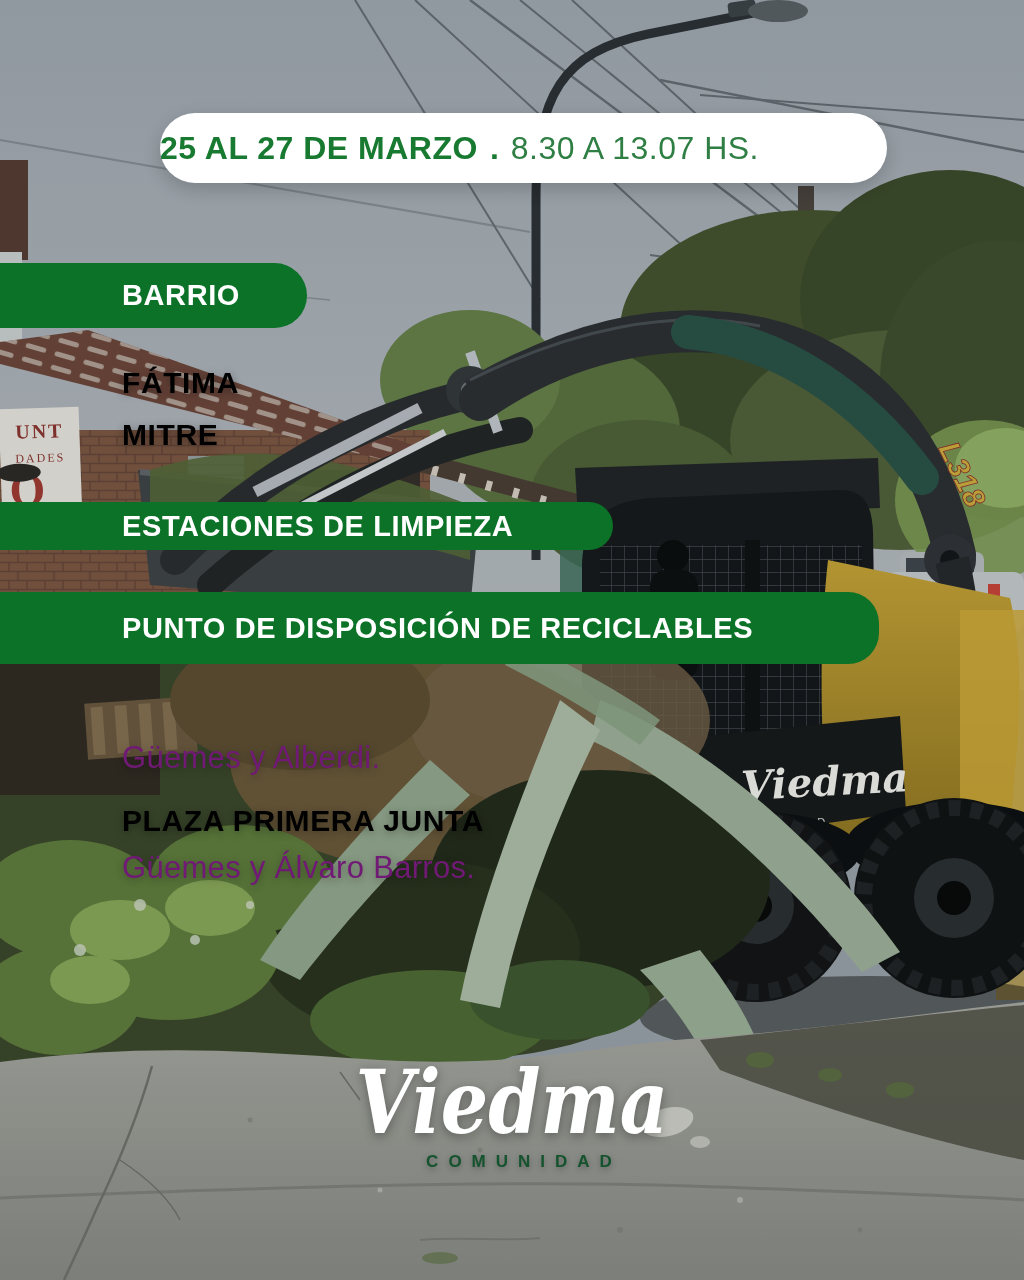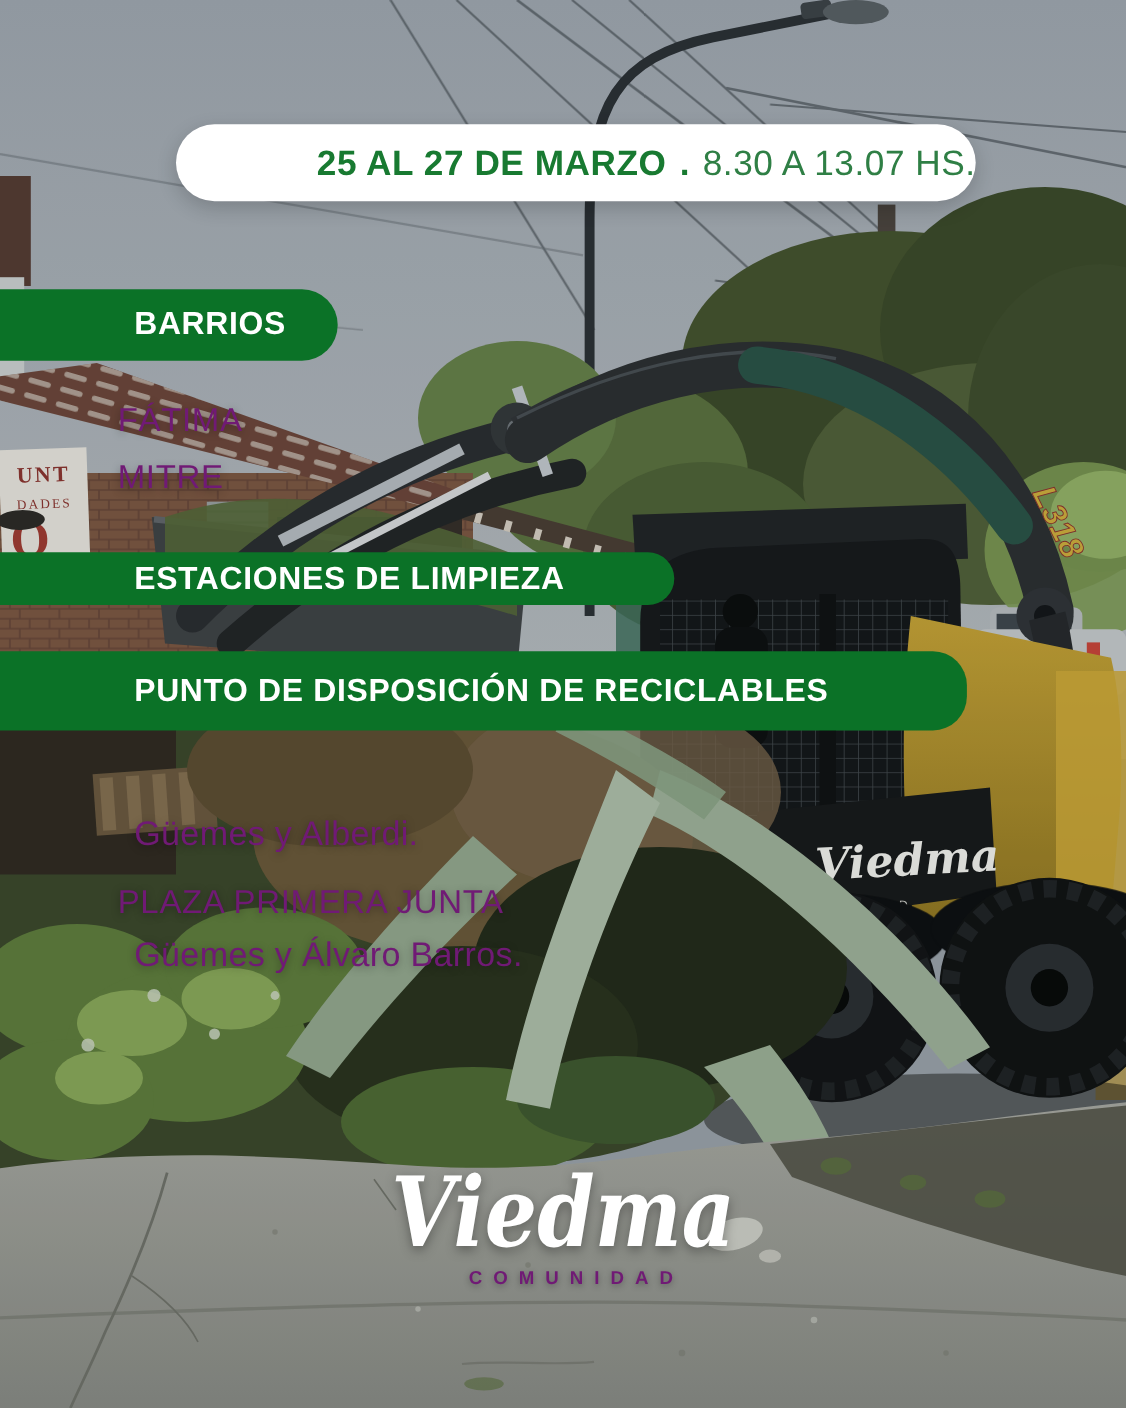--- a/index.html
+++ b/index.html
@@ -4,49 +4,49 @@
 <style>
   html,body{margin:0;padding:0;}
   .stage{position:relative;width:1024px;height:1280px;overflow:hidden;
          background:#9aa2ab;font-family:"Liberation Sans",sans-serif;}
   .photo-svg{position:absolute;inset:0;z-index:0;}
 
   
   .overlay{position:absolute;z-index:2;}
 
   .date-pill{left:160px;top:113px;width:727px;height:70px;background:var(--pill-bg,#fff);
-    border-radius:36px;display:flex;align-items:center;justify-content:flex-end;gap:10px;
+    border-radius:36px;display:flex;align-items:center;justify-content:flex-start;gap:10px;
     box-shadow:0 6px 18px rgba(0,0,0,.18);}
   .date-strong{font-size:32px;font-weight:800;letter-spacing:.5px;color:var(--date-text,#187a31);}
   .date-dot{font-size:32px;font-weight:800;color:var(--date-text,#187a31);margin:0 2px;}
   .date-time{font-size:32px;font-weight:400;letter-spacing:.5px;color:var(--time-text,#2f7f45);}
 
   .banner{left:0;background:var(--brand-green,#0b7227);color:#fff;font-weight:800;
     display:flex;align-items:center;padding-left:122px;box-sizing:border-box;
     letter-spacing:.6px;}
   .banner-barrios{top:263px;width:307px;height:65px;border-radius:0 33px 33px 0;font-size:29px;}
   .banner-estaciones{top:502px;width:613px;height:48px;border-radius:0 31px 31px 0;font-size:29px;}
   .banner-punto{top:592px;width:879px;height:72px;border-radius:0 31px 31px 0;font-size:29px;}
 
-  .white-heading{left:107px;color:#701a75;font-weight:400;font-size:30px;letter-spacing:.6px;
+  .white-heading{left:122px;color:#000000;font-weight:700;font-size:30px;letter-spacing:.6px;
     text-shadow:0 2px 8px rgba(0,0,0,.35);}
   .white-sub{left:122px;color:#701a75;font-weight:400;font-size:31px;letter-spacing:.3px;
     text-shadow:0 2px 8px rgba(0,0,0,.35);}
   .t-fatima{top:366px;}
   .t-mitre{top:418px;}
   .t-loc1{top:693px;}
   .t-addr1{top:740px;}
   .t-loc2{top:804px;}
   .t-addr2{top:850px;}
 
   .logo-wrap{left:0;top:1058px;width:1024px;text-align:center;}
   .logo-word{font-family:"DejaVu Serif","Liberation Serif",serif;font-style:italic;font-weight:700;
     font-size:88px;color:#fff;line-height:1;display:inline-block;transform:scaleX(.85);
     text-shadow:0 3px 12px rgba(0,0,0,.35);}
-  .logo-tag{margin-top:6px;font-size:17px;font-weight:700;color:#701a75;letter-spacing:10px;
+  .logo-tag{margin-top:6px;font-size:17px;font-weight:700;color:#14532d;letter-spacing:10px;
     padding-left:24px;text-shadow:0 2px 6px rgba(0,0,0,.35);}
 </style>
 </head>
 <body>
 
 <div class="stage">
 
   <svg class="photo-svg" width="1024" height="1280" viewBox="0 0 1024 1280" xmlns="http://www.w3.org/2000/svg">
     <defs>
       <linearGradient id="skyg" x1="0" y1="0" x2="0" y2="1">
@@ -281,21 +281,21 @@
     <rect x="0" y="0" width="1024" height="1280" fill="#0b120b" opacity="0.10"></rect>
   </svg>
 
   <div class="overlay date-pill">
     <span class="date-strong">25 AL 27 DE MARZO</span>
     <span class="date-dot">.</span>
     <span class="date-time">8.30 A 13.07 HS.</span>
   </div>
 
   <div class="overlay banner banner-barrios">
-    <span>BARRIOS</span>
+    <span>BARRIO</span>
   </div>
 
   <div class="overlay white-heading t-fatima">FÁTIMA</div>
   <div class="overlay white-heading t-mitre">MITRE</div>
 
   <div class="overlay banner banner-estaciones">
     <span>ESTACIONES DE LIMPIEZA</span>
   </div>
 
   <div class="overlay banner banner-punto">

